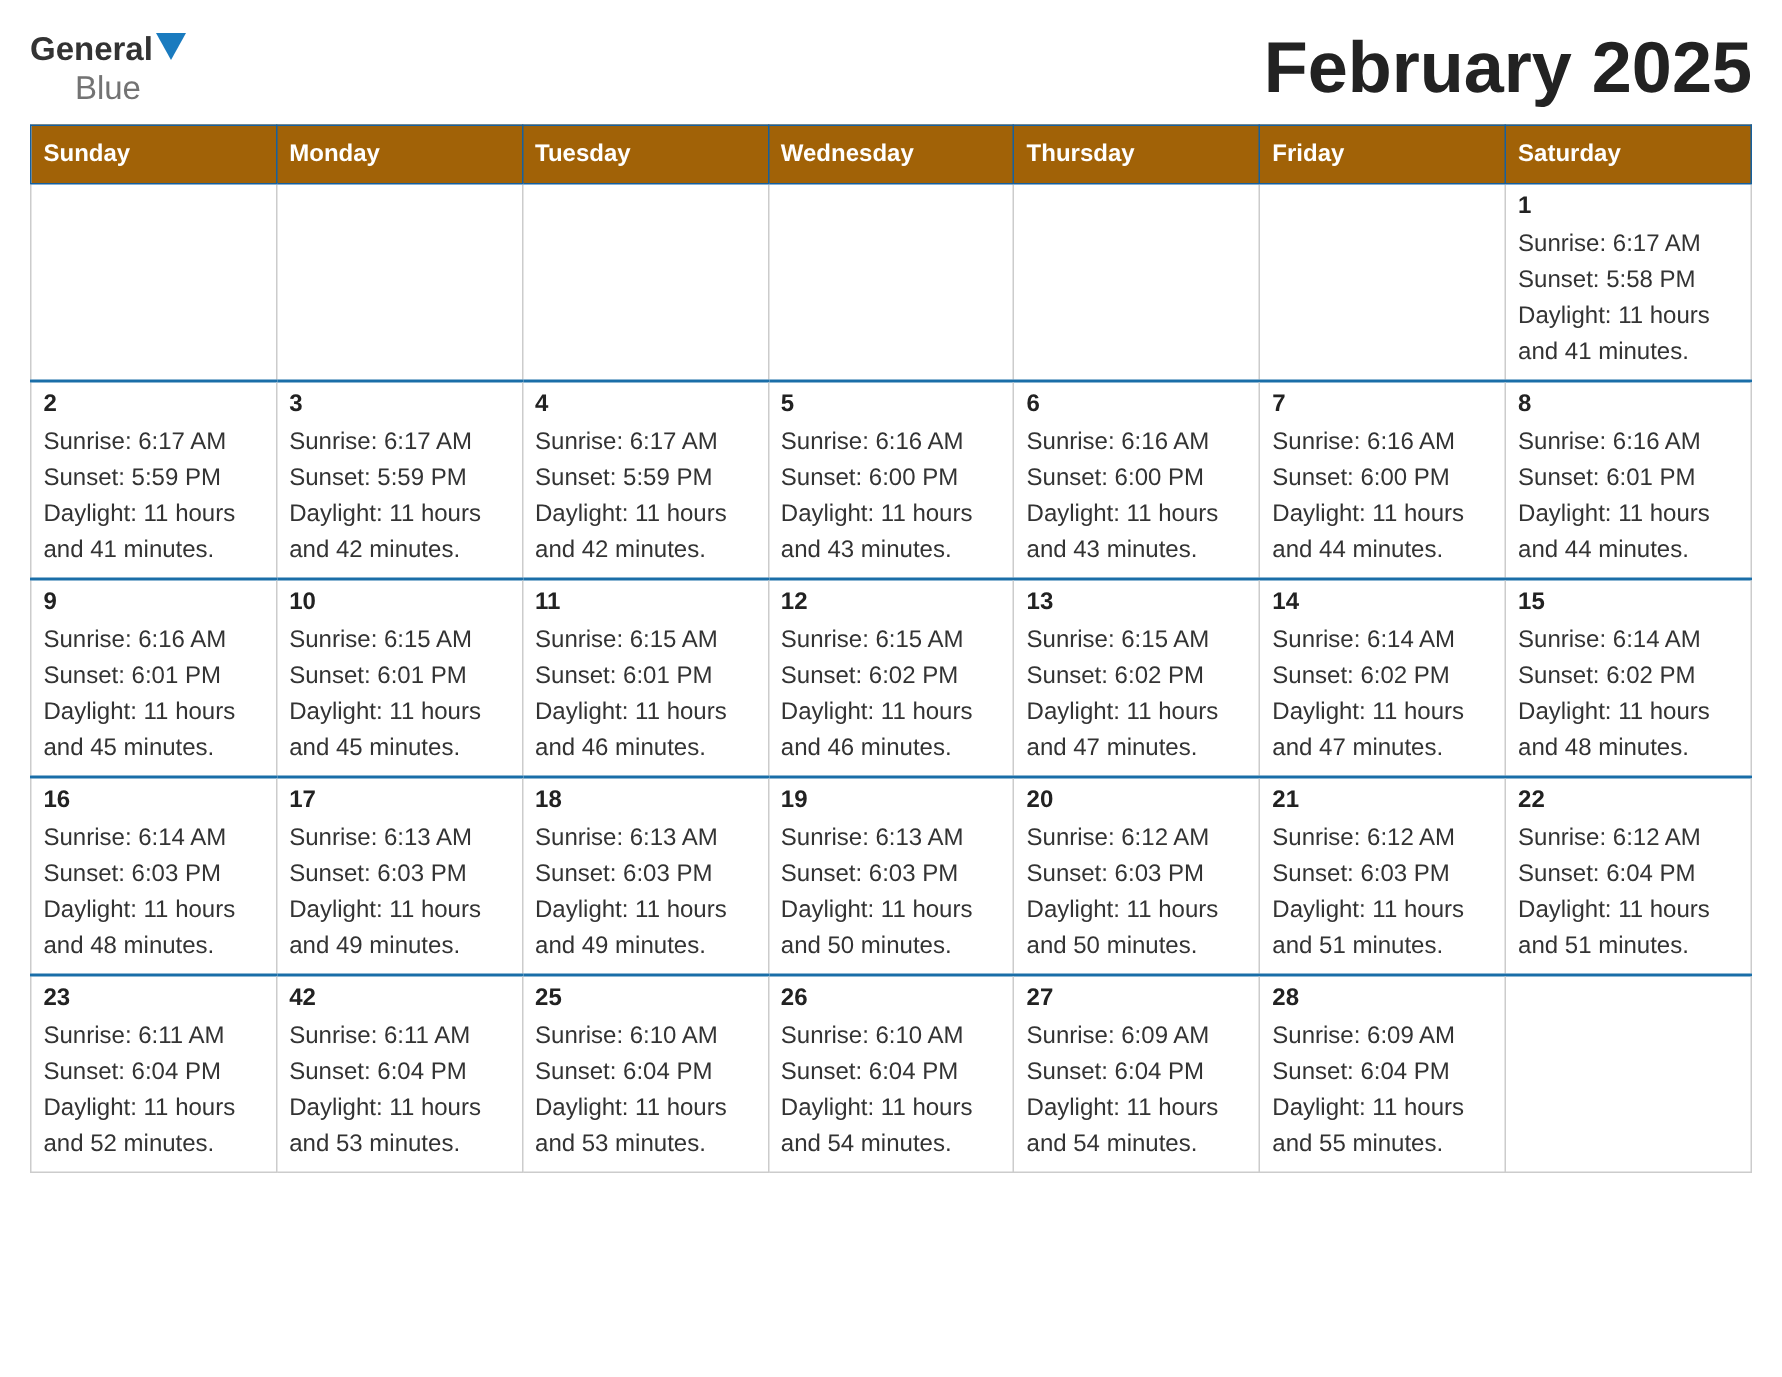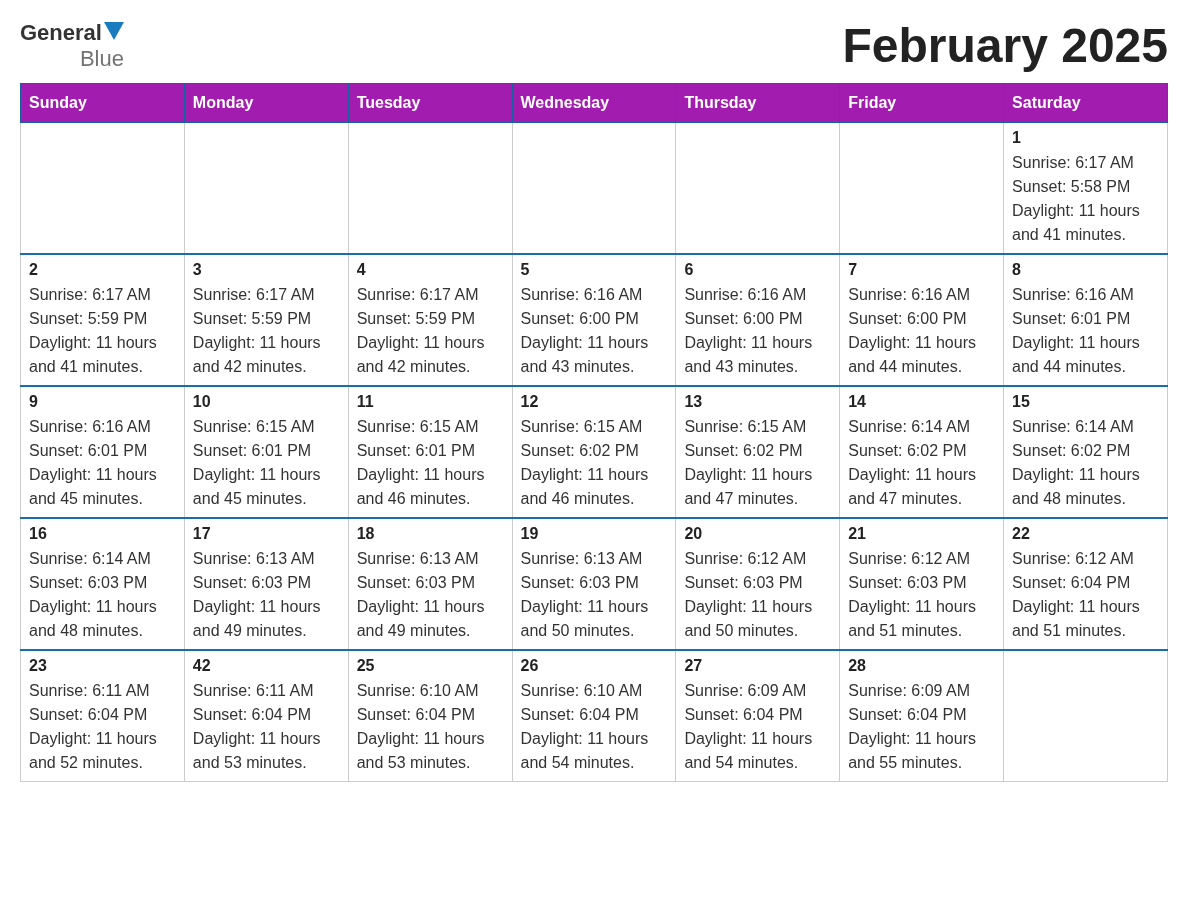--- a/index.html
+++ b/index.html
@@ -51,21 +51,21 @@
       font-size: 20px;
       color: #444;
       margin-top: 4px;
     }
     .calendar {
       width: 100%;
       border-collapse: collapse;
       border: 1px solid #ccc;
     }
     .calendar th {
-      background-color: #a21caf;
+      background-color: #a16207;
       color: #fff;
       font-size: 16px;
       font-weight: bold;
       padding: 10px 8px;
       text-align: left;
       border: 1px solid #1560a0;
     }
     .calendar td {
       vertical-align: top;
       border: 1px solid #ccc;
@@ -90,21 +90,21 @@
       font-size: 16px;
       color: #333;
       line-height: 1.5;
     }
     .row-divider td {
       border-top: 2px solid #1a6ea8;
     }
     .logo-wrapper {
       display: flex;
       flex-direction: column;
-      align-items: flex-end;
+      align-items: center;
     }
     .logo-line1 {
       display: flex;
       align-items: center;
     }
   </style>
 </head>
 <body>
 
 <div class="header">

